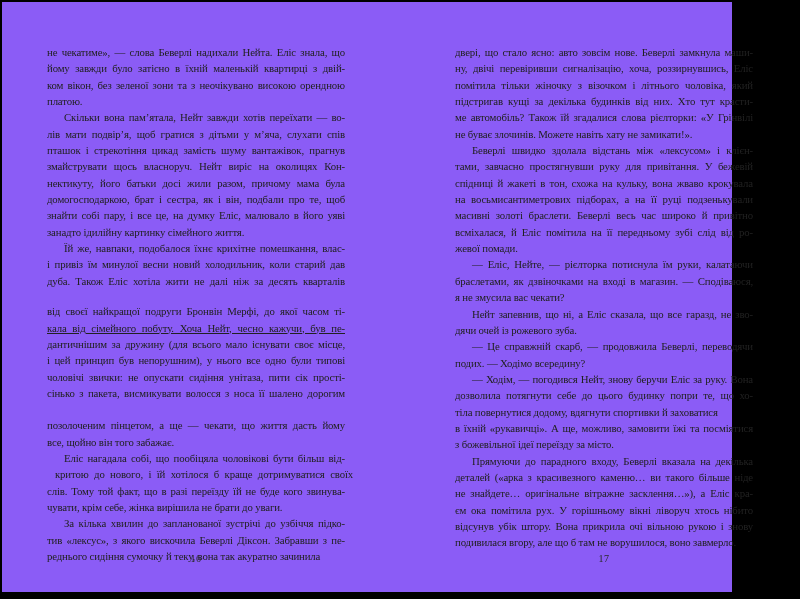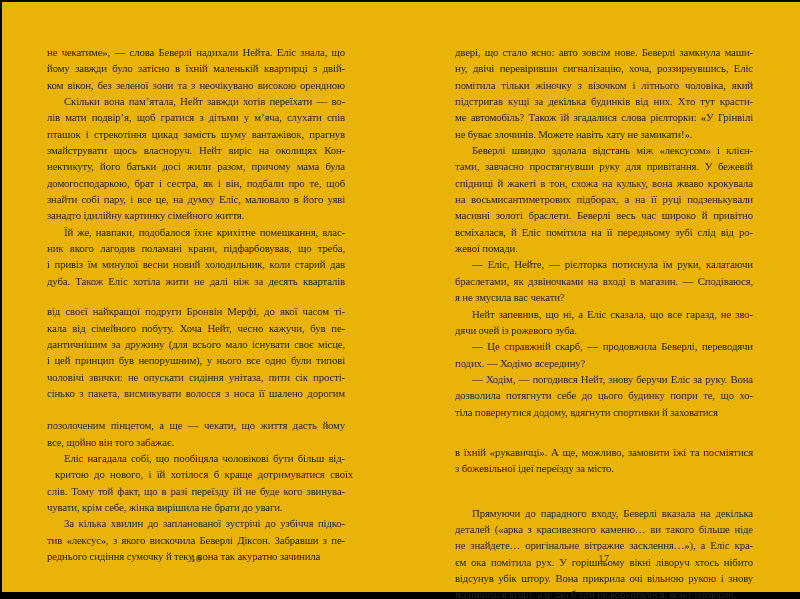--- a/index.html
+++ b/index.html
@@ -6,22 +6,22 @@
   body {
     width: 800px; height: 599px;
     background: #000;
     position: relative;
     overflow: hidden;
     font-family: "Liberation Serif", "DejaVu Serif", serif;
   }
   .paper {
     position: absolute;
     left: 2px; top: 2px;
-    width: 798px; height: 590px;
-    background: #eab308;
+    width: 730px; height: 590px;
+    background: #8b5cf6;
   }
   .column {
     position: absolute;
     top: 42px;
     width: 298px;
     font-size: 10.8px;
     line-height: 16.35px;
     letter-spacing: -0.15px;
     color: #212121;
   }
@@ -46,34 +46,34 @@
   .pagenum-right { left: 453px; }
 </style>
 </head>
 <body>
 
 <div class="paper">
   <div class="column col-left" id="col-left">
       <div class="line" style="word-spacing: 1.81597px;"><span>не чекатиме», — слова Беверлі надихали Нейта. Еліс знала, що</span></div>
       <div class="line" style="word-spacing: 2.98958px;"><span>йому завжди було затісно в їхній маленькій квартирці з двій-</span></div>
       <div class="line" style="word-spacing: 1.7309px;"><span>ком вікон, без зеленої зони та з неочікувано високою орендною</span></div>
+      <div class="line para-end"><span>платою.</span></div>
       <div class="line indent" style="word-spacing: 1.75391px;"><span>Скільки вона пам’ятала, Нейт завжди хотів переїхати — во-</span></div>
       <div class="line" style="word-spacing: 2.675px;"><span>лів мати подвір’я, щоб гратися з дітьми у м’яча, слухати спів</span></div>
       <div class="line" style="word-spacing: 2.83259px;"><span>пташок і стрекотіння цикад замість шуму вантажівок, прагнув</span></div>
       <div class="line" style="word-spacing: 4.34152px;"><span>змайструвати щось власноруч. Нейт виріс на околицях Кон-</span></div>
       <div class="line" style="word-spacing: 3.71484px;"><span>нектикуту, його батьки досі жили разом, причому мама була</span></div>
       <div class="line" style="word-spacing: 2.3875px;"><span>домогосподаркою, брат і сестра, як і він, подбали про те, щоб</span></div>
       <div class="line" style="word-spacing: 1.71094px;"><span>знайти собі пару, і все це, на думку Еліс, малювало в його уяві</span></div>
       <div class="line para-end"><span>занадто ідилійну картинку сімейного життя.</span></div>
       <div class="line indent" style="word-spacing: 1.60714px;"><span>Їй же, навпаки, подобалося їхнє крихітне помешкання, влас-</span></div>
-      <div class="line" style="word-spacing: 3.94196px;"><span>ник якого лагодив поламані крани, підфарбовував, що треба,</span></div>
       <div class="line" style="word-spacing: 2.16493px;"><span>і привіз їм минулої весни новий холодильник, коли старий дав</span></div>
       <div class="line" style="word-spacing: 2.81562px;"><span>дуба. Також Еліс хотіла жити не далі ніж за десять кварталів</span></div>
       <div class="line" style="word-spacing: 2.69444px; margin-top: 14px;"><span>від своєї найкращої подруги Бронвін Мерфі, до якої часом ті-</span></div>
-      <div class="line" style="word-spacing: 3.26215px;"><span>кала від сімейного побуту. Хоча Нейт, чесно кажучи, був пе-</span></div>
+      <div class="line" style="word-spacing: 3.26215px; text-decoration: underline;"><span>кала від сімейного побуту. Хоча Нейт, чесно кажучи, був пе-</span></div>
       <div class="line" style="word-spacing: 1.99609px;"><span>дантичнішим за дружину (для всього мало існувати своє місце,</span></div>
       <div class="line" style="word-spacing: 2.09531px;"><span>і цей принцип був непорушним), у нього все одно були типові</span></div>
       <div class="line" style="word-spacing: 2.73438px;"><span>чоловічі звички: не опускати сидіння унітаза, пити сік прості-</span></div>
       <div class="line" style="word-spacing: 1.99826px;"><span>сінько з пакета, висмикувати волосся з носа її шалено дорогим</span></div>
       <div class="line" style="word-spacing: 3.00868px; margin-top: 16px;"><span>позолоченим пінцетом, а ще — чекати, що життя дасть йому</span></div>
       <div class="line para-end"><span>все, щойно він того забажає.</span></div>
       <div class="line indent" style="word-spacing: 1.74805px;"><span>Еліс нагадала собі, що пообіцяла чоловікові бути більш від-</span></div>
       <div class="line" style="word-spacing: 2.93403px; margin-left: 8px;"><span>критою до нового, і їй хотілося б краще дотримуватися своїх</span></div>
       <div class="line" style="word-spacing: 1.5026px;"><span>слів. Тому той факт, що в разі переїзду їй не буде кого звинува-</span></div>
       <div class="line para-end"><span>чувати, крім себе, жінка вирішила не брати до уваги.</span></div>
@@ -98,23 +98,23 @@
       <div class="line indent" style="word-spacing: 2.44336px;"><span>— Еліс, Нейте, — рієлторка потиснула їм руки, калатаючи</span></div>
       <div class="line" style="word-spacing: 2.06641px;"><span>браслетами, як дзвіночками на вході в магазин. — Сподіваюся,</span></div>
       <div class="line para-end"><span>я не змусила вас чекати?</span></div>
       <div class="line indent" style="word-spacing: 1.62074px;"><span>Нейт запевнив, що ні, а Еліс сказала, що все гаразд, не зво-</span></div>
       <div class="line para-end"><span>дячи очей із рожевого зуба.</span></div>
       <div class="line indent" style="word-spacing: 2.16071px;"><span>— Це справжній скарб, — продовжила Беверлі, переводячи</span></div>
       <div class="line para-end"><span>подих. — Ходімо всередину?</span></div>
       <div class="line indent" style="word-spacing: 0.707812px;"><span>— Ходім, — погодився Нейт, знову беручи Еліс за руку. Вона</span></div>
       <div class="line" style="word-spacing: 3.01736px;"><span>дозволила потягнути себе до цього будинку попри те, що хо-</span></div>
       <div class="line" style="word-spacing: 0px;"><span>тіла повернутися додому, вдягнути спортивки й заховатися</span></div>
-      <div class="line" style="word-spacing: 1.27431px; margin-top: 24px;"><span>в їхній «рукавичці». А ще, можливо, замовити їжі та посміятися</span></div>
+      <div class="line" style="word-spacing: 1.27431px;"><span>в їхній «рукавичці». А ще, можливо, замовити їжі та посміятися</span></div>
       <div class="line para-end"><span>з божевільної ідеї переїзду за місто.</span></div>
-      <div class="line indent" style="word-spacing: 2.51786px; margin-top: 28px;"><span>Прямуючи до парадного входу, Беверлі вказала на декілька</span></div>
+      <div class="line indent" style="word-spacing: 2.51786px;"><span>Прямуючи до парадного входу, Беверлі вказала на декілька</span></div>
       <div class="line" style="word-spacing: 2.21094px;"><span>деталей («арка з красивезного каменю… ви такого більше ніде</span></div>
       <div class="line" style="word-spacing: 2.50893px;"><span>не знайдете… оригінальне вітражне засклення…»), а Еліс кра-</span></div>
       <div class="line" style="word-spacing: 2.39583px; text-align: center;"><span>єм ока помітила рух. У горішньому вікні ліворуч хтось нібито</span></div>
       <div class="line" style="word-spacing: 1.99132px;"><span>відсунув убік штору. Вона прикрила очі вільною рукою і знову</span></div>
       <div class="line para-end"><span>подивилася вгору, але що б там не ворушилося, воно завмерло.</span></div>
     </div>
   <div class="pagenum pagenum-left">16</div>
   <div class="pagenum pagenum-right">17</div>
 </div>
 

